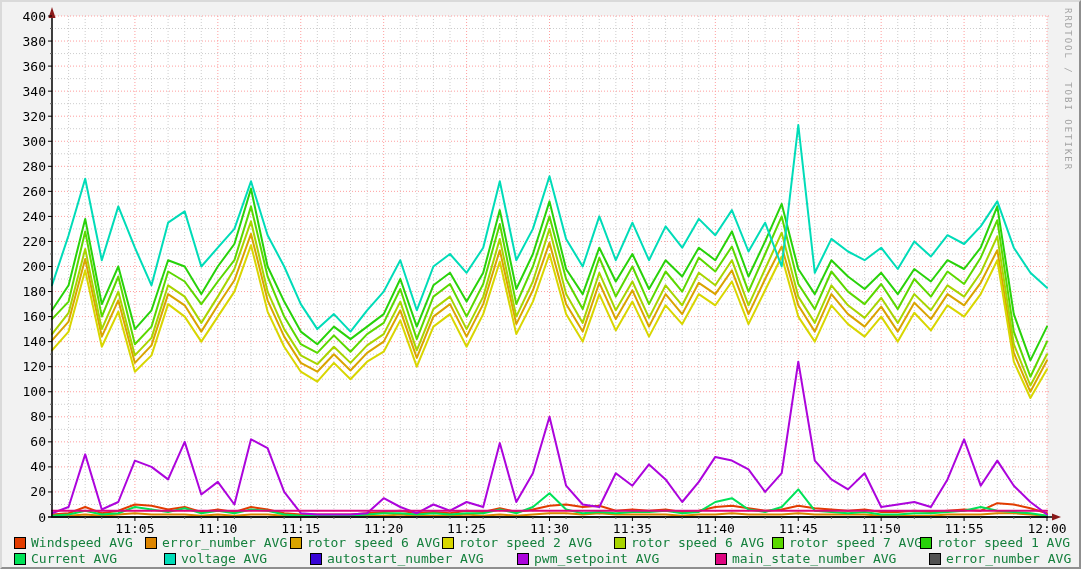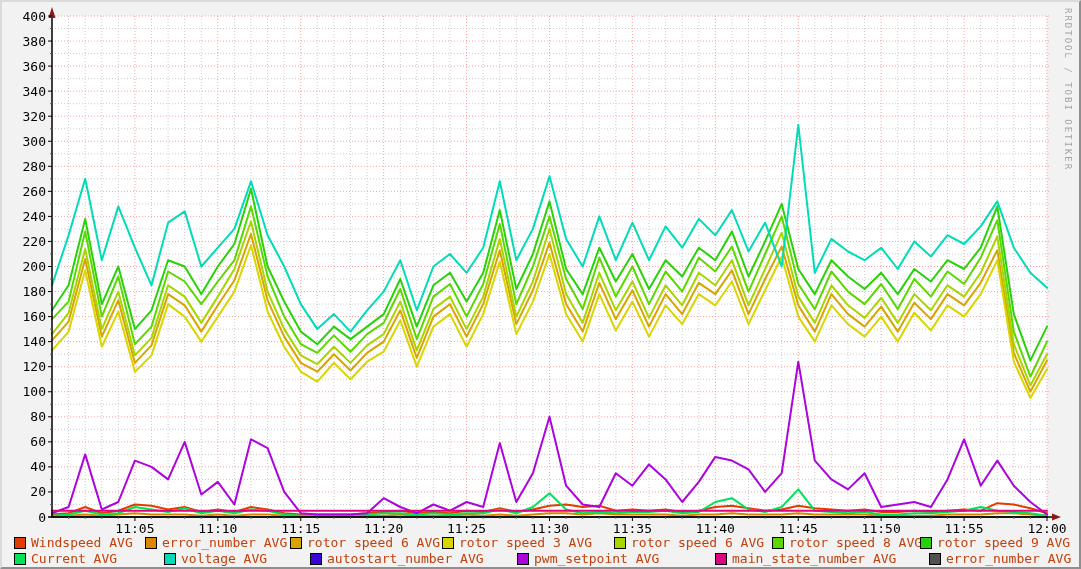--- a/index.html
+++ b/index.html
@@ -14,21 +14,21 @@
   #watermark{
     position:absolute;left:1061px;top:6px;color:#a3a3a3;font-size:9px;
     letter-spacing:2px;writing-mode:vertical-rl;white-space:nowrap;
   }
   #legend{position:absolute;left:0;top:533px;width:1081px;height:34px;}
   .legend-item{position:absolute;height:15px;white-space:nowrap;}
   .legend-swatch{
     position:absolute;left:0;top:1px;width:10px;height:10px;border:1px solid #000;
     display:inline-block;
   }
-  .legend-label{position:absolute;left:17px;top:-1px;font-size:13px;color:#c2410c;}
+  .legend-label{position:absolute;left:17px;top:-1px;font-size:13px;color:#15803d;}
 </style>
 </head>
 <body>
 
 <div id="rrd-image">
   <svg id="plot-svg" width="1081" height="569">
       <rect x="50" y="14" width="995" height="501" fill="#ffffff"></rect>
       <g stroke="#cdcdcd" stroke-dasharray="1,2" stroke-width="1">
         <line x1="66.58333333333333" y1="14" x2="66.58333333333333" y2="515"></line>
         <line x1="83.16666666666666" y1="14" x2="83.16666666666666" y2="515"></line>
@@ -301,33 +301,33 @@
       <div class="legend-item" style="left: 143px; top: 1px;">
         <span class="legend-swatch" style="background: rgb(221, 133, 0);"></span>
         <span class="legend-label">error_number AVG</span>
       </div>
       <div class="legend-item" style="left: 288px; top: 1px;">
         <span class="legend-swatch" style="background: rgb(217, 164, 0);"></span>
         <span class="legend-label">rotor speed 6 AVG</span>
       </div>
       <div class="legend-item" style="left: 440px; top: 1px;">
         <span class="legend-swatch" style="background: rgb(216, 214, 0);"></span>
-        <span class="legend-label">rotor speed 3 AVG</span>
+        <span class="legend-label">rotor speed 2 AVG</span>
       </div>
       <div class="legend-item" style="left: 612px; top: 1px;">
         <span class="legend-swatch" style="background: rgb(168, 212, 0);"></span>
         <span class="legend-label">rotor speed 6 AVG</span>
       </div>
       <div class="legend-item" style="left: 770px; top: 1px;">
         <span class="legend-swatch" style="background: rgb(91, 216, 0);"></span>
-        <span class="legend-label">rotor speed 8 AVG</span>
+        <span class="legend-label">rotor speed 7 AVG</span>
       </div>
       <div class="legend-item" style="left: 918px; top: 1px;">
         <span class="legend-swatch" style="background: rgb(40, 210, 10);"></span>
-        <span class="legend-label">rotor speed 9 AVG</span>
+        <span class="legend-label">rotor speed 1 AVG</span>
       </div>
       <div class="legend-item" style="left: 12px; top: 17px;">
         <span class="legend-swatch" style="background: rgb(0, 226, 87);"></span>
         <span class="legend-label">Current AVG</span>
       </div>
       <div class="legend-item" style="left: 162px; top: 17px;">
         <span class="legend-swatch" style="background: rgb(0, 220, 184);"></span>
         <span class="legend-label">voltage AVG</span>
       </div>
       <div class="legend-item" style="left: 308px; top: 17px;">

